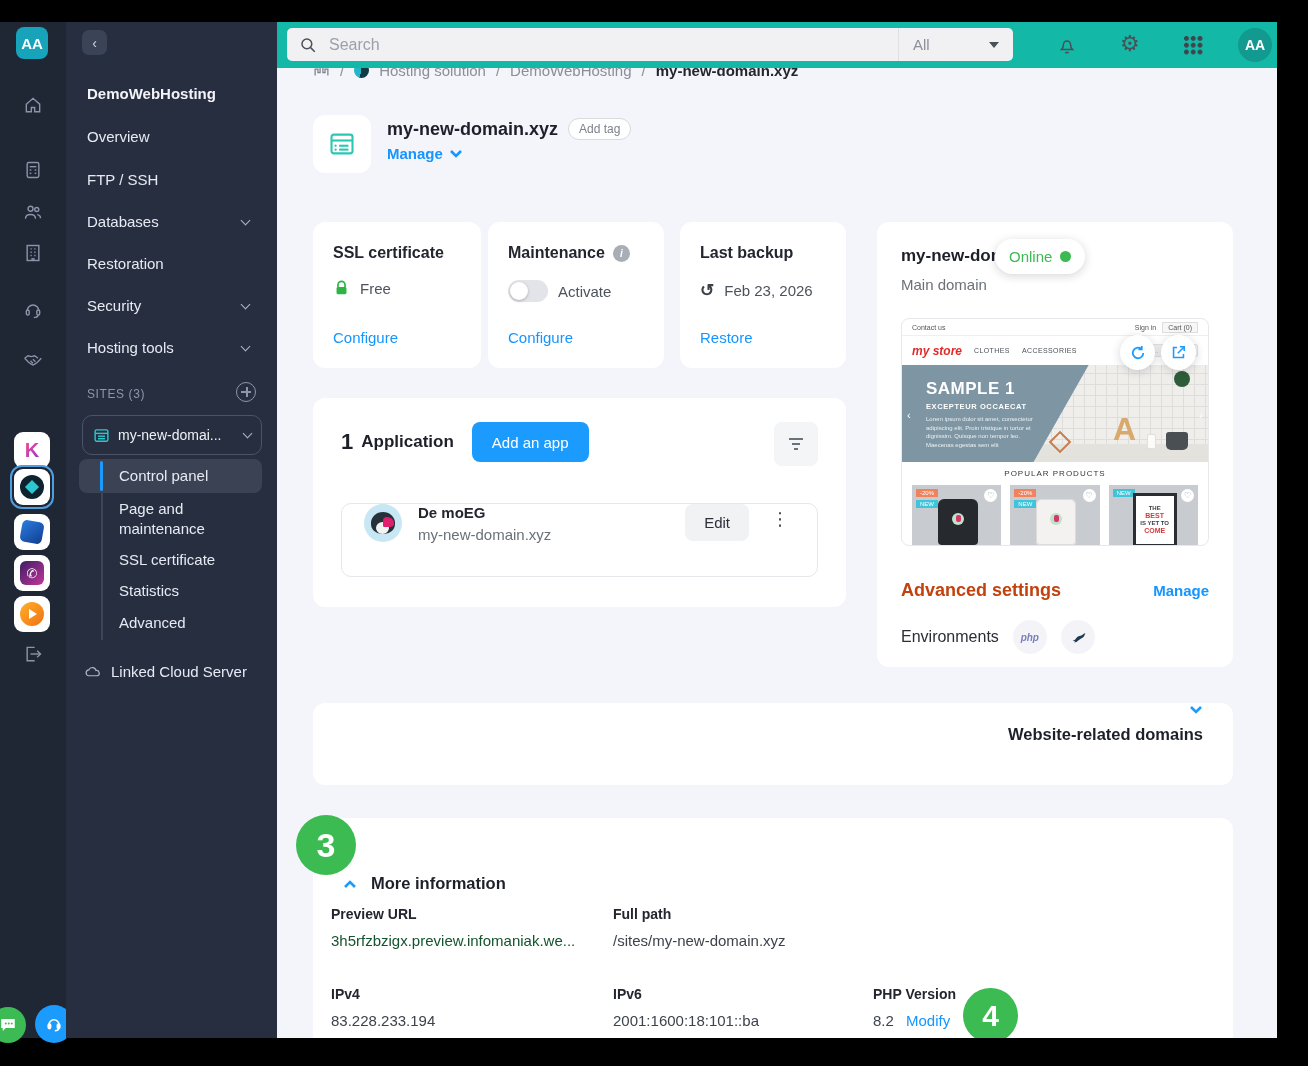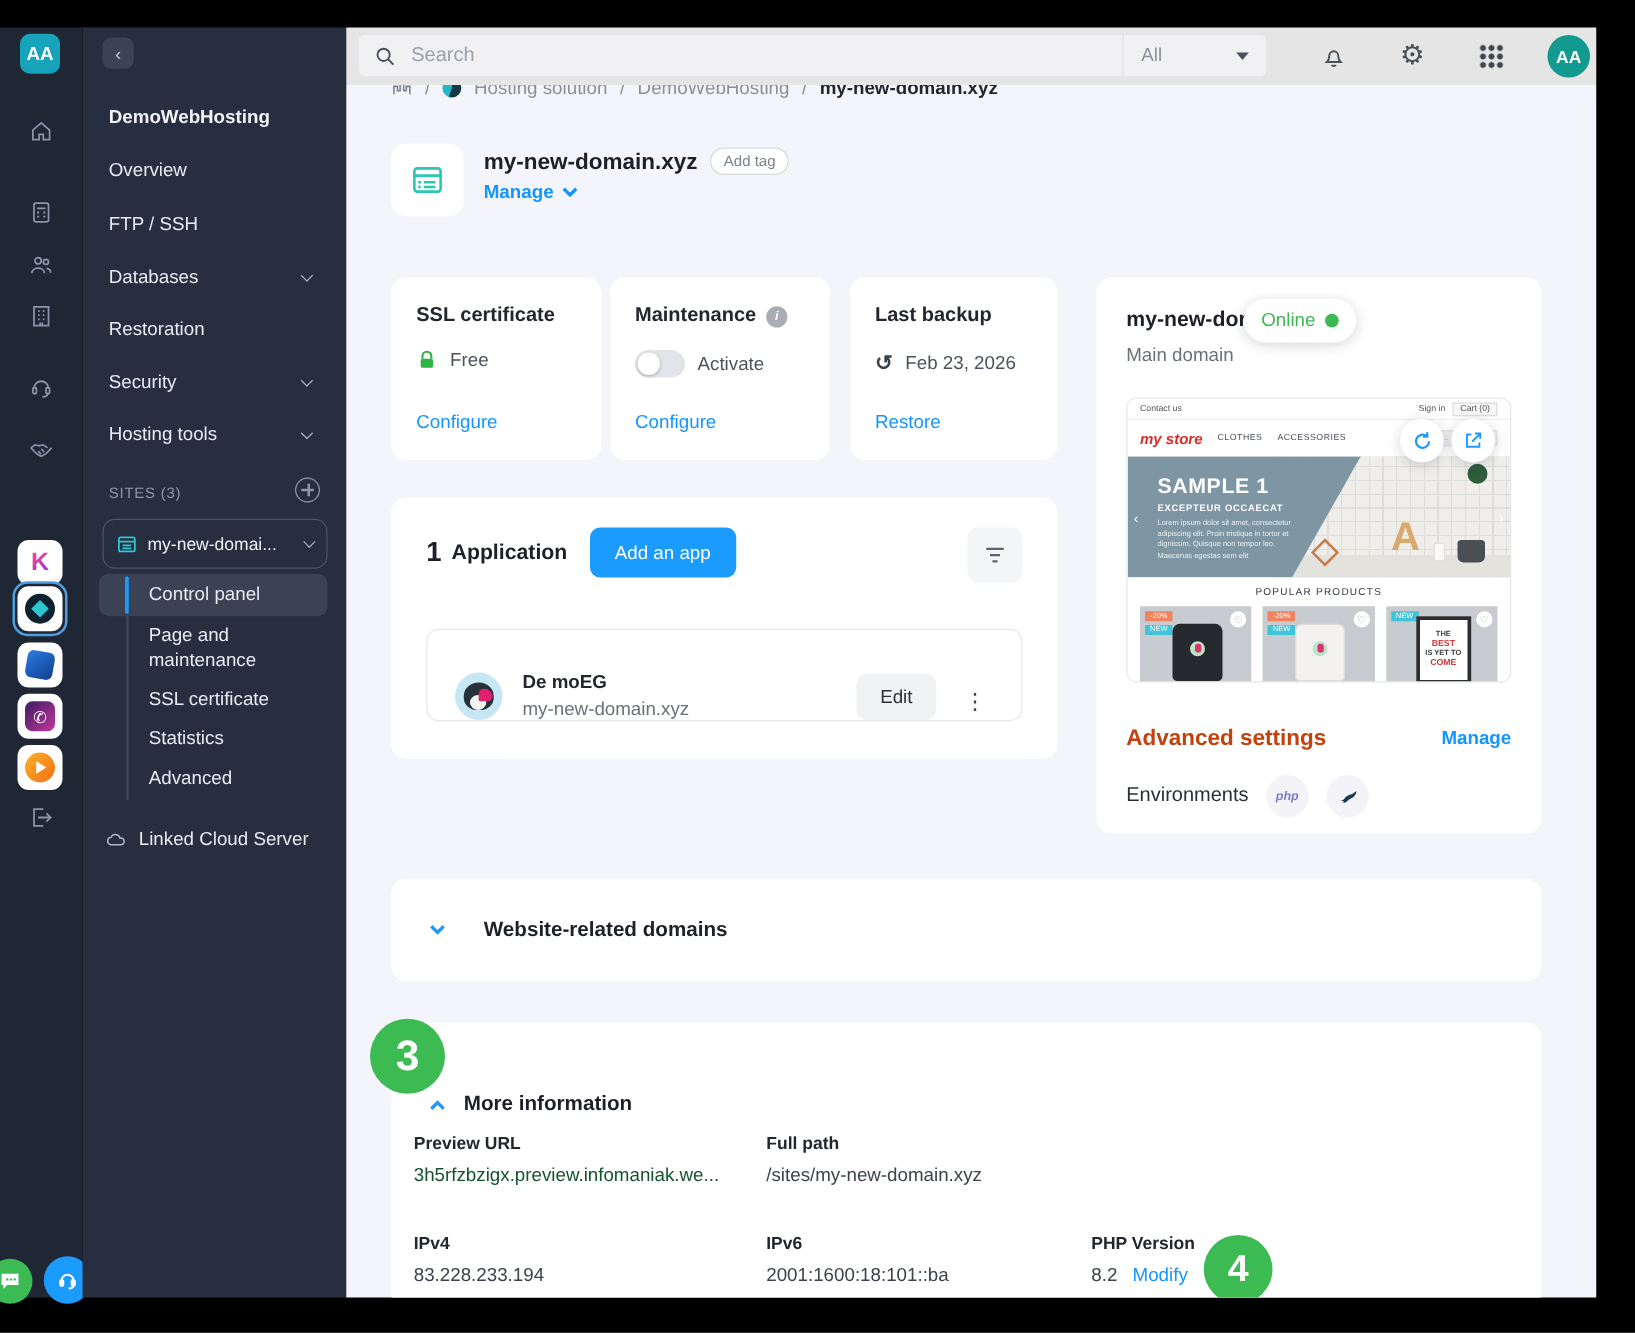--- a/index.html
+++ b/index.html
@@ -44,21 +44,21 @@
   .plus-circle::after{left:4px;top:8.2px;width:10px;height:1.6px;}
   .sitebox{left:16px;top:393px;width:180px;height:40px;border:1px solid #4b5368;border-radius:10px;
     display:flex;align-items:center;padding:0 10px;gap:8px;color:#eef1f6;font-size:14px;cursor:pointer;}
   .vline{left:35px;top:440px;width:2px;height:178px;background:#3d4557;}
   .subactive-bg{left:13px;top:437px;width:183px;height:34px;background:#3a4254;border-radius:8px;}
   .subactive-bar{left:34px;top:439px;width:3px;height:30px;background:#1b9aff;border-radius:2px;}
   .subitem{left:53px;font-size:15px;color:#e6eaf2;cursor:pointer;}
   .cloud-row{left:18px;top:641px;display:flex;align-items:center;gap:9px;color:#e6eaf2;font-size:15px;cursor:pointer;}
 
   
-  #topbar{left:277px;top:22px;width:1000px;height:46px;background:#e5e5e5;}
+  #topbar{left:277px;top:22px;width:1000px;height:46px;background:#14b8a6;}
   .searchwrap{left:10px;top:6px;width:726px;height:33px;background:#f1f1f4;border-radius:5px;display:flex;align-items:center;}
   .searchwrap input{border:0;background:transparent;outline:none;font-size:16px;color:#3c4148;width:540px;}
   .searchwrap input::placeholder{color:#9aa0aa;}
   .scope{position:absolute;left:611px;top:0;height:33px;width:115px;border-left:1px solid #dfe0e4;
     display:flex;align-items:center;padding:0 14px;color:#8b9099;font-size:15px;cursor:pointer;}
   .caret{margin-left:auto;width:0;height:0;border-left:5px solid transparent;border-right:5px solid transparent;border-top:6px solid #4a4f58;}
   .tico{width:22px;height:22px;color:#4a4f58;cursor:pointer;}
   .griddots{width:20px;height:20px;background-image:radial-gradient(circle,#3f434b 2.1px,transparent 2.6px);background-size:6.8px 6.8px;cursor:pointer;}
   .avatar{width:34px;height:34px;border-radius:50%;background:#129a90;color:#fff;font-size:14px;font-weight:bold;
     display:flex;align-items:center;justify-content:center;cursor:pointer;}
@@ -87,21 +87,21 @@
   .histo{font-size:17px;color:#3c4148;font-weight:bold;}
 
   
   #appcard{left:36px;top:330px;width:533px;height:209px;padding:24px 28px;}
   .appnum{font-size:22px;font-weight:bold;color:#1d2029;}
   .apptitle{font-size:17px;font-weight:bold;color:#1d2029;margin-left:8px;}
   .addbtn{margin-left:18px;background:#1c9bff;color:#fff;border:none;border-radius:8px;height:40px;padding:0 20px;font-size:15px;cursor:pointer;}
   .filterbtn{position:absolute;right:28px;top:24px;width:44px;height:44px;background:#f4f5f7;border-radius:8px;
     display:flex;align-items:center;justify-content:center;cursor:pointer;}
   .approw{position:absolute;left:28px;right:28px;top:105px;height:74px;border:1px solid #e6e7eb;border-radius:10px;
-    display:flex;align-items:flex-end;padding:0 22px;gap:16px;}
+    display:flex;align-items:flex-start;padding:0 22px;gap:16px;}
   .birdwrap{width:38px;height:38px;border-radius:50%;background:#c6e7f3;position:relative;overflow:hidden;}
   .birdbody{position:absolute;left:7px;top:8px;width:24px;height:22px;background:#27313a;border-radius:50% 50% 45% 45%;}
   .birdbelly{position:absolute;left:12px;top:18px;width:13px;height:12px;background:#f2f4f4;border-radius:50%;}
   .birdwing{position:absolute;left:19px;top:13px;width:11px;height:10px;background:#e11f6e;border-radius:60% 100% 60% 20%;}
   .appname{font-size:15px;font-weight:bold;color:#23262f;}
   .appdom{font-size:15px;color:#6b7179;margin-top:5px;}
   .editbtn{margin-left:auto;background:#f1f2f4;border:none;border-radius:8px;padding:10px 19px;font-size:15px;color:#2b2f38;cursor:pointer;}
   .kebab{font-size:18px;color:#3f444c;letter-spacing:0;cursor:pointer;padding:4px 6px;}
 
   
@@ -155,21 +155,21 @@
   .circbtn{position:absolute;width:35px;height:35px;border-radius:50%;background:#fff;box-shadow:0 2px 10px rgba(20,30,50,.18);
     display:flex;align-items:center;justify-content:center;color:#1c9bff;cursor:pointer;}
   .advrow{position:absolute;left:24px;top:358px;width:308px;display:flex;align-items:center;}
   .advtitle{font-size:18px;font-weight:bold;color:#c2410c;}
   .advrow .bluelink{margin-left:auto;font-weight:bold;}
   .envrow{position:absolute;left:24px;top:398px;display:flex;align-items:center;gap:14px;font-size:16px;color:#2a2e36;}
   .envball{width:34px;height:34px;border-radius:50%;background:#f4f4f8;display:flex;align-items:center;justify-content:center;}
   .phptxt{color:#7a7fc0;font-size:10px;font-style:italic;font-weight:bold;}
 
   
-  #domainscard{left:36px;top:635px;width:920px;height:82px;display:flex;align-items:center;padding:0 30px;gap:30px;}
+  #domainscard{left:36px;top:635px;width:920px;height:82px;display:flex;align-items:flex-end;padding:0 30px;gap:8px;flex-direction:column;}
   #morecard{left:36px;top:750px;width:920px;height:300px;padding:30px 30px;}
   .sectitle{font-size:16.5px;font-weight:bold;color:#1d2029;}
   .bchev{width:14px;height:14px;color:#1c9bff;}
   .morehead{display:flex;align-items:center;gap:14px;margin-top:26px;}
   .fieldlbl{font-size:14px;font-weight:bold;color:#23262f;}
   .fieldval{font-size:15px;color:#3d434c;margin-top:10px;}
   .fieldval.link{color:#14532d;cursor:pointer;}
   .fcol1{position:absolute;left:18px;}
   .fcol2{position:absolute;left:300px;}
   .fcol3{position:absolute;left:560px;}

